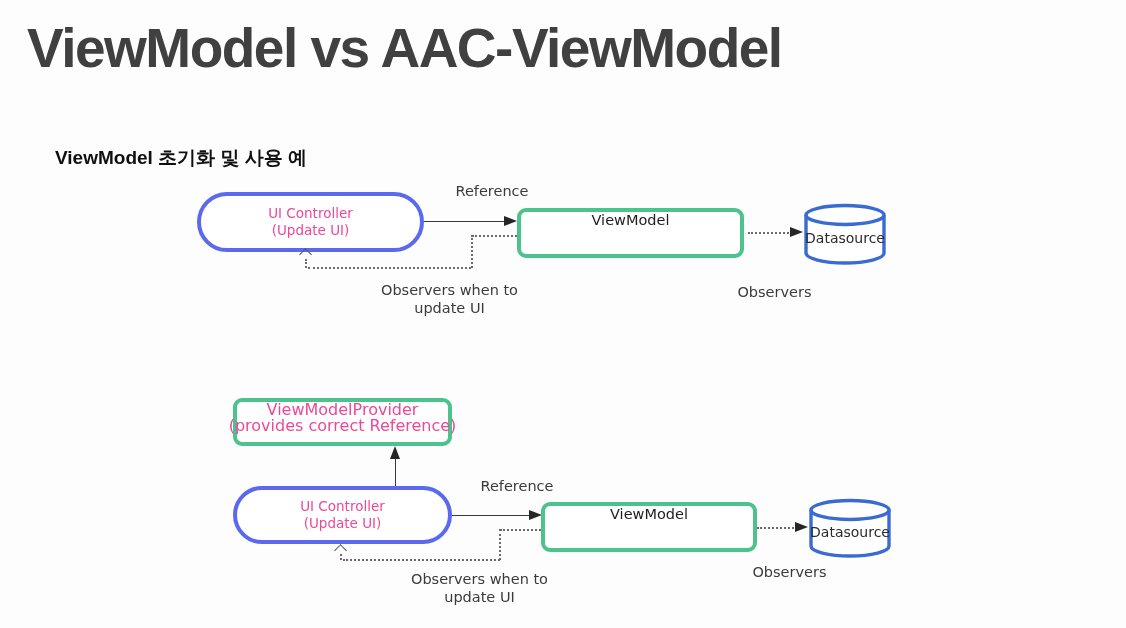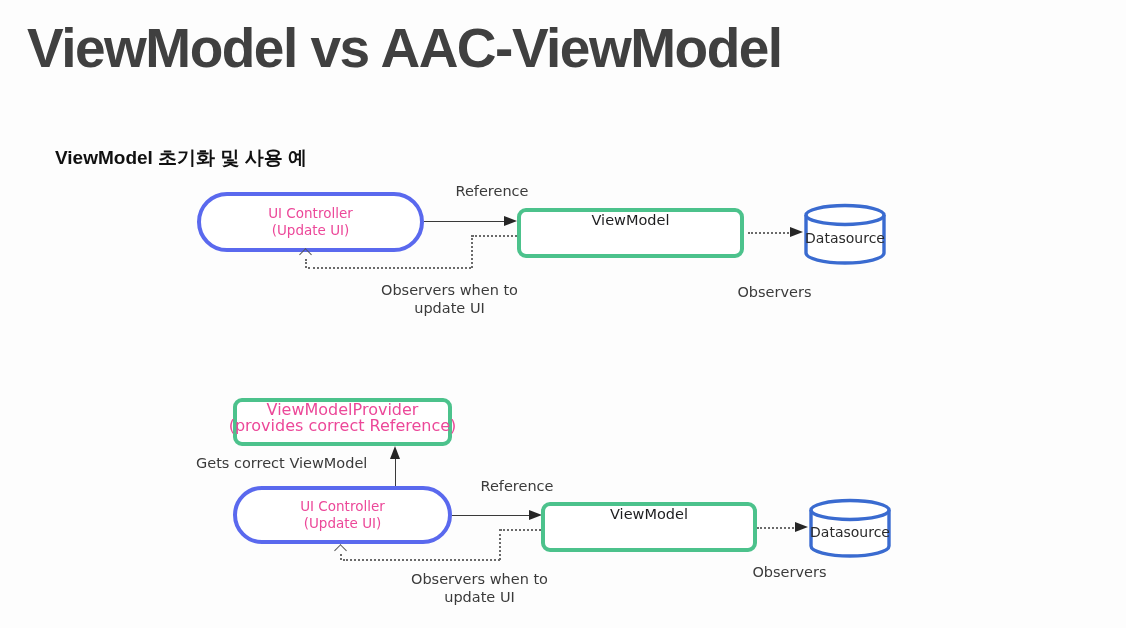--- a/index.html
+++ b/index.html
@@ -91,21 +91,20 @@
   </div>
 
 
   <div class="gbox" style="left:233px; top:398px; width:219px; height:48px;">
     <span class="node-text sm">ViewModelProvider</span>
     <span class="node-text sm">(provides correct Reference)</span>
   </div>
 
   <div class="sol-v" style="left:395px; top:458px; height:29px;"></div>
   <div class="tri-up" style="left:390px; top:446px;"></div>
-  <div class="lbl" style="left:196px; top:455px;">Gets correct ViewModel</div>
 
   <div class="pill" style="left:233px; top:486px; width:219px; height:58px;">
     <span class="node-text">UI Controller</span>
     <span class="node-text">(Update UI)</span>
   </div>
 
   <div class="lbl" style="left:462px; top:478px; width:110px;">Reference</div>
   <div class="sol-h" style="left:452px; top:515px; width:79px;"></div>
   <div class="tri-r" style="left:529px; top:510px;"></div>
 

